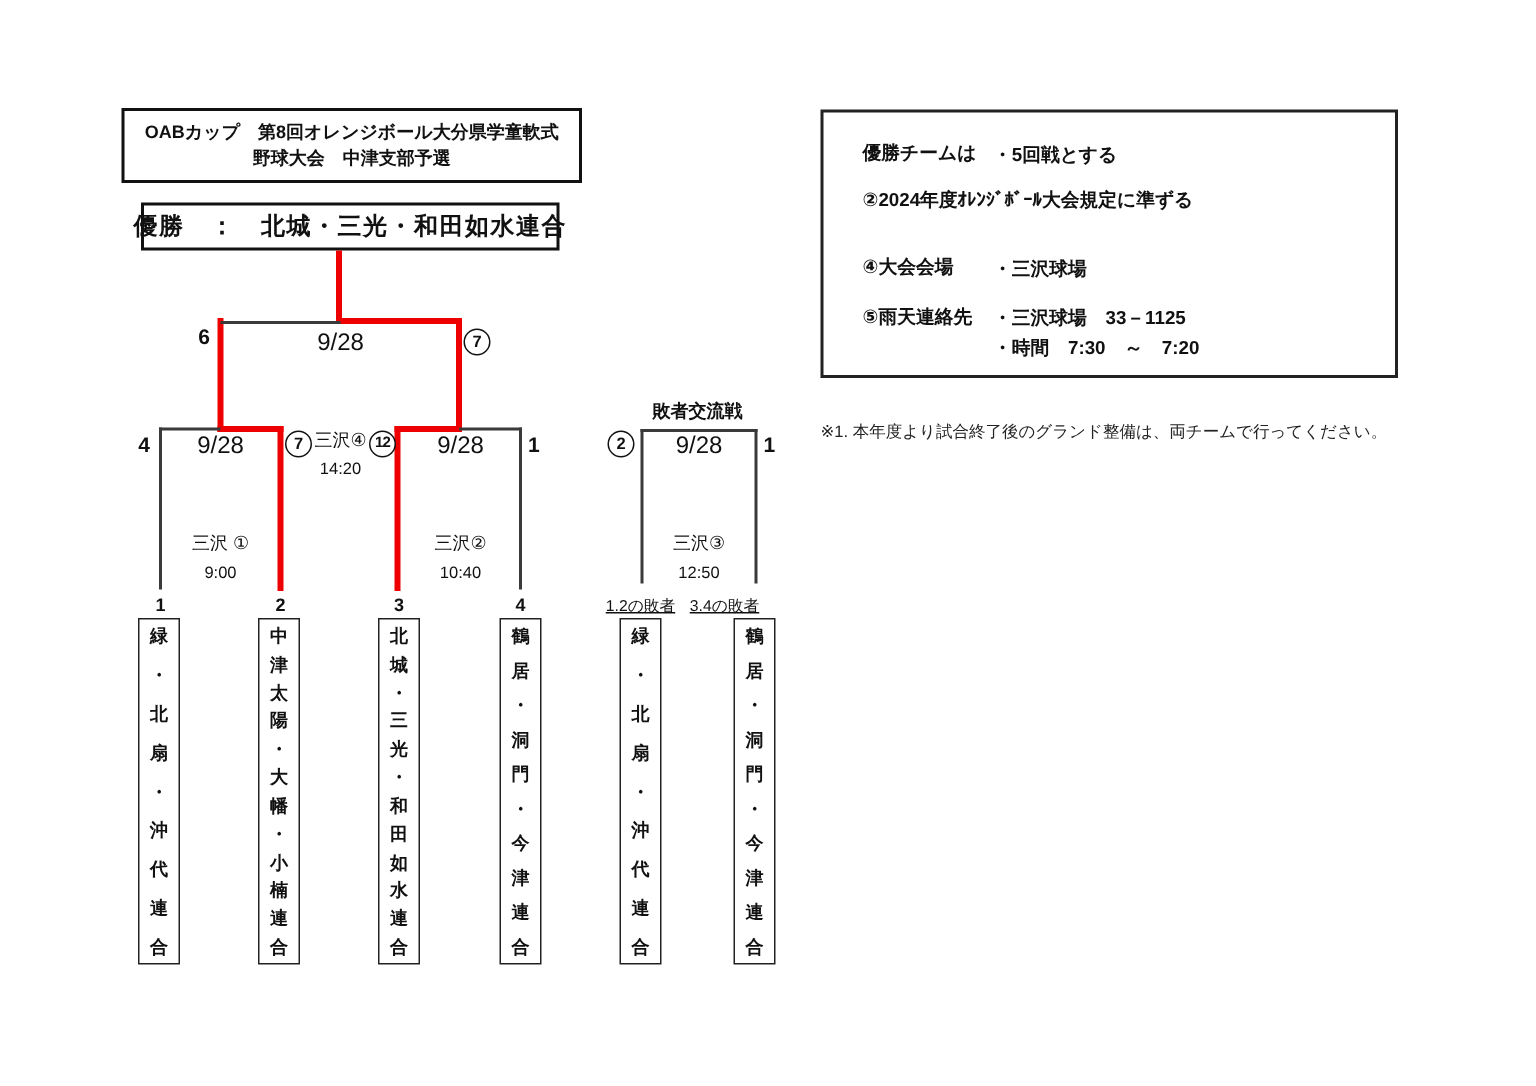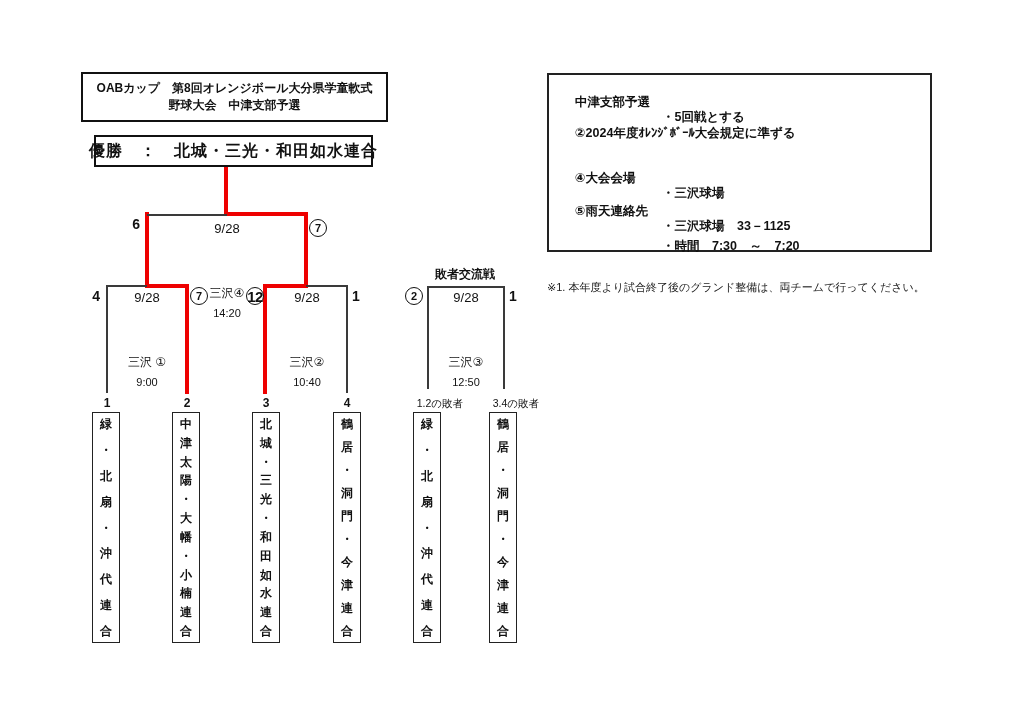--- a/index.html
+++ b/index.html
@@ -22,51 +22,51 @@
     position:absolute;left:94px;top:135px;width:279px;height:32px;
     border:2px solid #111;display:flex;align-items:center;justify-content:center;
     font-weight:bold;font-size:16px;letter-spacing:1px;white-space:nowrap;
   }
   .rules-box{
     position:absolute;left:547px;top:73px;width:385px;height:179px;
     border:2px solid #222;
   }
   .rule-row{position:absolute;left:0;width:100%;font-weight:bold;font-size:12.5px;white-space:nowrap;}
   .rule-label{position:absolute;left:26px;top:0;}
-  .rule-detail{position:absolute;left:113px;top:15px;}
+  .rule-detail{position:absolute;left:113px;top:1px;}
   .rule-r1{top:19px;} .rule-r2{top:50px;} .rule-r3{top:95px;} .rule-r4{top:128px;} .rule-r5{top:148px;}
 
   .note{position:absolute;left:547px;font-size:11px;color:#222;white-space:nowrap;}
   .note-1{top:280px;} .note-2{top:333px;}
 
   
   .hline,.vline{position:absolute;background:var(--line);}
   .red{background:var(--red);}
 
   
   .match-labels{position:absolute;text-align:center;}
-  .match-labels .date{font-size:13px;line-height:20px;}
+  .match-labels .date{font-size:16px;line-height:20px;}
   .match-labels .venue{font-size:12px;line-height:20px;margin-top:44px;}
   .match-labels .time{font-size:11px;line-height:20px;}
   .consol-title{position:absolute;left:415px;top:266px;width:100px;text-align:center;
     font-weight:bold;font-size:12px;}
 
   
   .score{position:absolute;font-weight:bold;font-size:14px;line-height:16px;}
   .score.right-align{text-align:right;}
   .circle{
     position:absolute;display:flex;align-items:center;justify-content:center;
     width:18px;height:18px;border:1.7px solid #111;border-radius:50%;
     font-weight:bold;font-size:11px;line-height:1;background:#fff;
   }
-  .circle.wide{font-size:15px;letter-spacing:-0.5px;}
+  .circle.wide{font-size:10px;letter-spacing:-0.5px;}
 
   
   .seed{position:absolute;width:40px;text-align:center;font-size:12px;font-weight:600;top:396px;}
-  .loser-label{position:absolute;width:72px;text-align:right;font-size:10.5px;top:397px;white-space:nowrap;}
+  .loser-label{position:absolute;width:72px;text-align:center;font-size:10.5px;top:397px;white-space:nowrap;text-decoration:underline;}
   .team-box{
     position:absolute;top:412px;width:28px;height:231px;
     border:1.5px solid #222;background:#fff;
     display:flex;flex-direction:column;justify-content:space-between;align-items:center;
     padding:5px 0;font-size:12px;font-weight:600;
   }
   .team-box .vchar{display:block;line-height:1;}
 </style>
 </head>
 <body>
@@ -129,21 +129,21 @@
     <div class="time">12:50</div>
   </div>
   <div class="circle" style="left:405px;top:287px;">2</div>
   <div class="score" style="left:509px;top:288px;width:22px;">1</div>
 
   <div class="seed" style="left:87px;">1</div>
   <div class="seed" style="left:167px;">2</div>
   <div class="seed" style="left:246px;">3</div>
   <div class="seed" style="left:327px;">4</div>
   <div class="loser-label" style="left:391px;">1.2の敗者</div>
-  <div class="loser-label" style="left:467px;">3.4の敗者</div>
+  <div class="loser-label" style="left:447px;">3.4の敗者</div>
 
   <div class="team-box" style="left:92px;">
       <span class="vchar">緑</span>
       <span class="vchar">・</span>
       <span class="vchar">北</span>
       <span class="vchar">扇</span>
       <span class="vchar">・</span>
       <span class="vchar">沖</span>
       <span class="vchar">代</span>
       <span class="vchar">連</span>
@@ -208,21 +208,21 @@
       <span class="vchar">門</span>
       <span class="vchar">・</span>
       <span class="vchar">今</span>
       <span class="vchar">津</span>
       <span class="vchar">連</span>
       <span class="vchar">合</span>
     </div>
 
   <div class="rules-box">
     <div class="rule-row rule-r1">
-      <span class="rule-label">中津支部予選</span>
+      <span class="rule-label">優勝チームは</span>
       <span class="rule-detail">・5回戦とする</span>
     </div>
     <div class="rule-row rule-r2">
       <span class="rule-label">②2024年度ｵﾚﾝｼﾞﾎﾞｰﾙ大会規定に準ずる</span>
     </div>
     <div class="rule-row rule-r3">
       <span class="rule-label">④大会会場</span>
       <span class="rule-detail">・三沢球場</span>
     </div>
     <div class="rule-row rule-r4">

